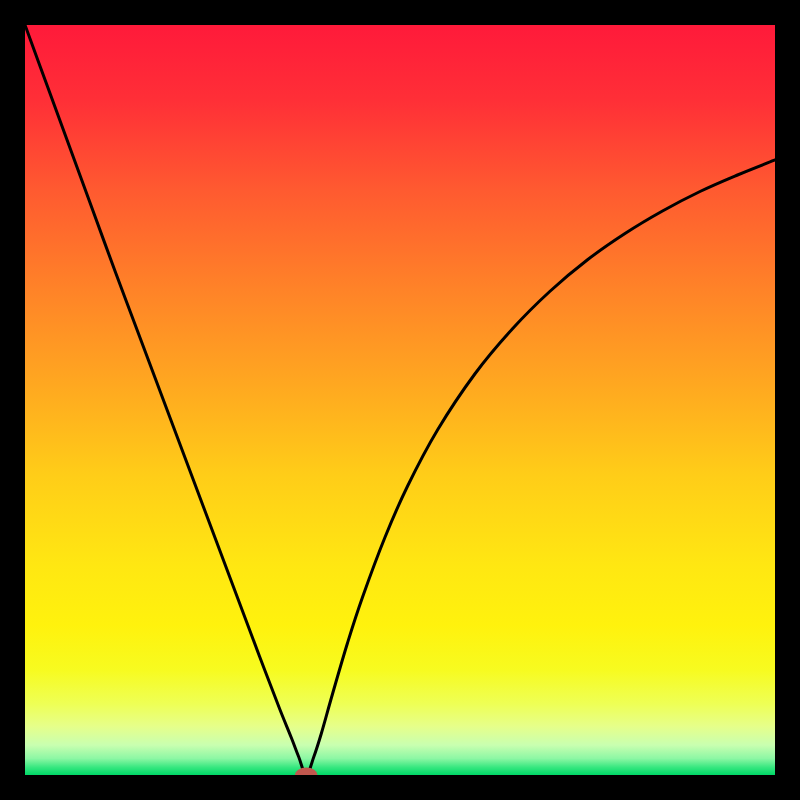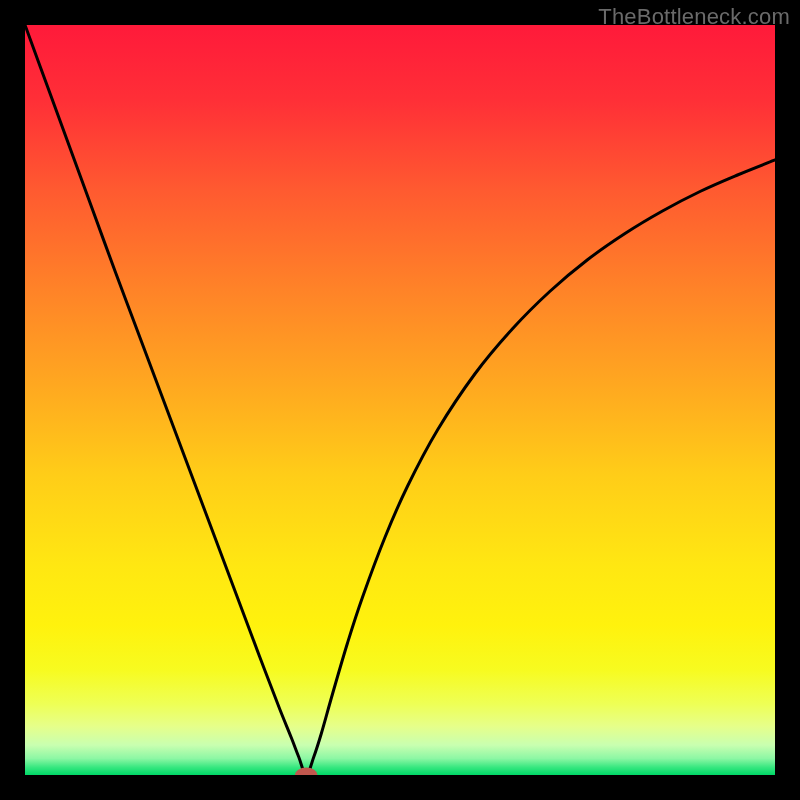--- a/index.html
+++ b/index.html
@@ -34,21 +34,20 @@
     height: 750px;
   }
   svg {
     display: block;
   }
 </style>
 </head>
 <body>
 
 <div class="frame">
-  <div class="watermark">TheBottleneck.com</div>
   <div class="plot-wrap">
     <svg id="plot-svg" width="750" height="750" viewBox="0 0 750 750" preserveAspectRatio="none">
       <defs>
         <linearGradient id="bg-grad" x1="0" y1="0" x2="0" y2="1">
             <stop offset="0.00%" stop-color="#ff1a3a"></stop>
             <stop offset="10.00%" stop-color="#ff2f37"></stop>
             <stop offset="22.00%" stop-color="#ff5a30"></stop>
             <stop offset="35.00%" stop-color="#ff8228"></stop>
             <stop offset="48.00%" stop-color="#ffa820"></stop>
             <stop offset="60.00%" stop-color="#ffcd18"></stop>

